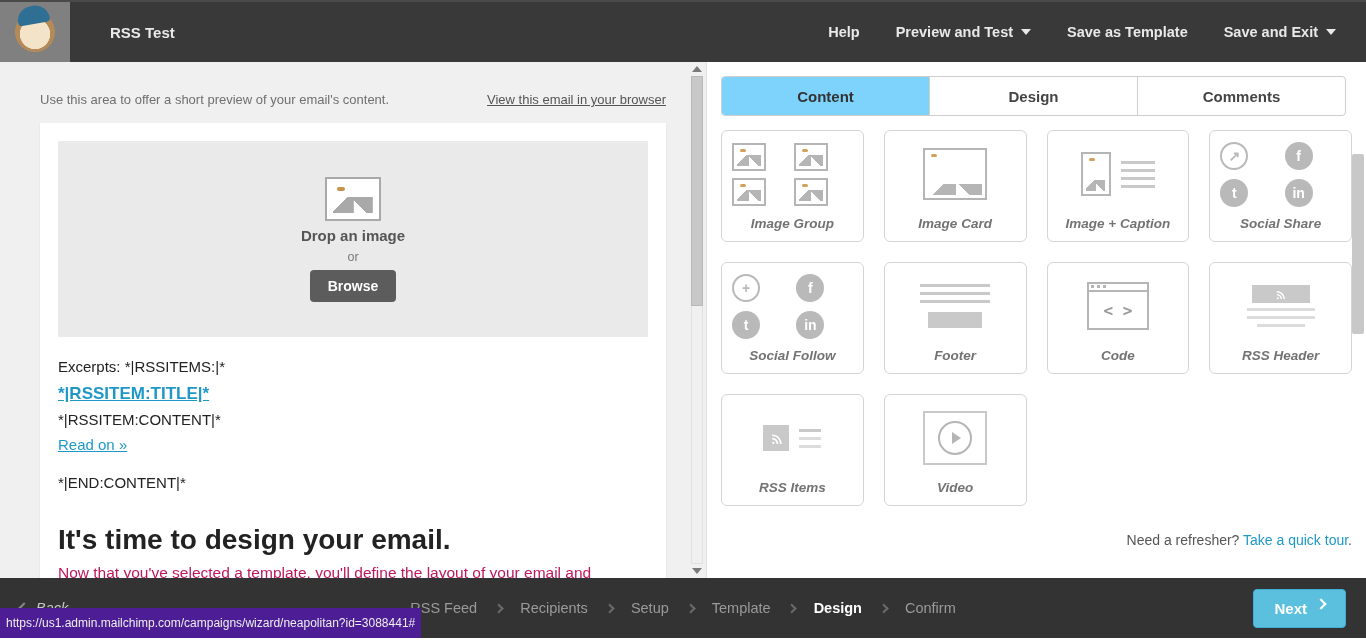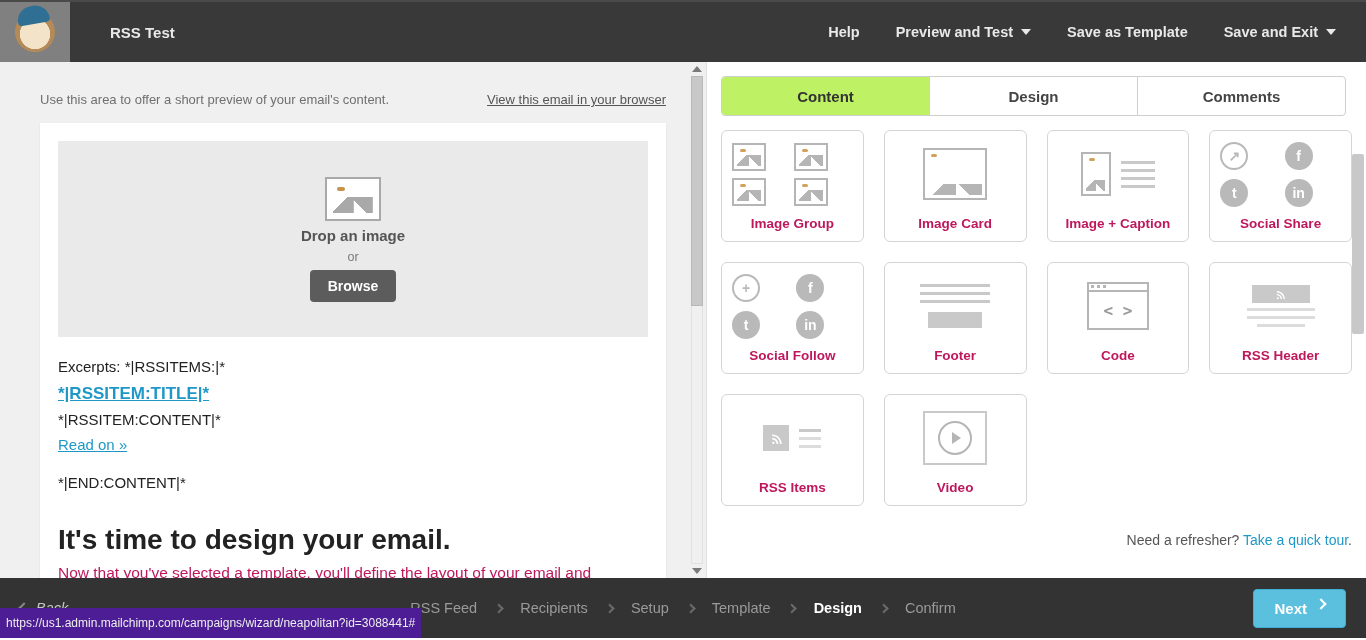--- a/index.html
+++ b/index.html
@@ -145,41 +145,41 @@
   margin: 14px 20px 0 14px;
   overflow: hidden;
   height: 40px;
 }
 .tab {
   flex:1; display:flex;align-items:center;justify-content:center;
   font-size:15px;font-weight:600;color:#444;cursor:pointer;
   border-right:1px solid #cfcfcf;
 }
 .tab:last-child{border-right:none;}
-.tab.active{background:#bef264;color:#333;}
+.tab.active{background:#7dd3fc;color:#333;}
 
 .block-scroll{
   flex:1; overflow:hidden; position:relative; padding: 0 14px;
 }
 .block-grid{
   display:grid; grid-template-columns: repeat(4, 1fr);
   gap:20px 20px; margin-top:14px;
 }
 .block-card{
   border:1px solid #d5d5d5;border-radius:6px;
   height:112px; cursor:move;
   display:flex;flex-direction:column;align-items:center;justify-content:flex-end;
   padding-bottom:10px;
   position:relative;
 }
 .block-card .vis{
   position:absolute; top:10px; left:10px; right:10px; bottom:34px;
   display:flex;align-items:center;justify-content:center;
 }
-.block-label{font-size:13.5px;font-weight:600;color:#be185d;text-align:center;}
+.block-label{font-size:13.5px;font-weight:600;color:#737373;text-align:center;font-style:italic;}
 .mini-img{width:34px;height:28px;border:2px solid #b5b5b5;background:#fff;position:relative;}
 .mini-img::before{content:"";position:absolute;bottom:3px;left:3px;right:3px;height:11px;
   background:linear-gradient(135deg,transparent 0 40%,#b5b5b5 40% 100%),linear-gradient(45deg,transparent 0 40%,#b5b5b5 40% 100%);
   background-size:52% 100%,52% 100%;background-position:left bottom,right bottom;background-repeat:no-repeat;}
 .mini-img::after{content:"";position:absolute;top:4px;left:6px;width:6px;height:3px;background:#d2a25c;border-radius:3px;}
 
 .lines{display:flex;flex-direction:column;gap:5px;}
 .lines span{display:block;width:34px;height:3px;background:#c9c9c9;}
 
 .social-circle{width:28px;height:28px;border-radius:50%;background:#b9b9b9;display:flex;align-items:center;justify-content:center;color:#fff;font-weight:700;font-size:14px;}

